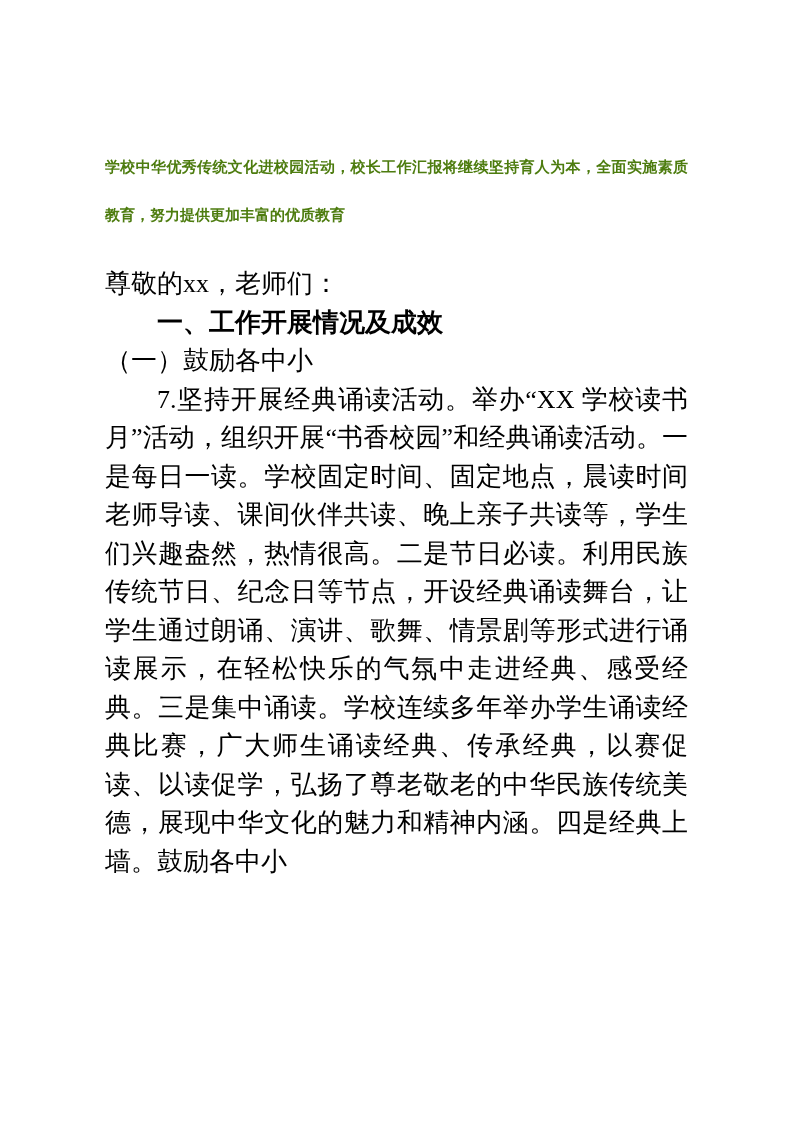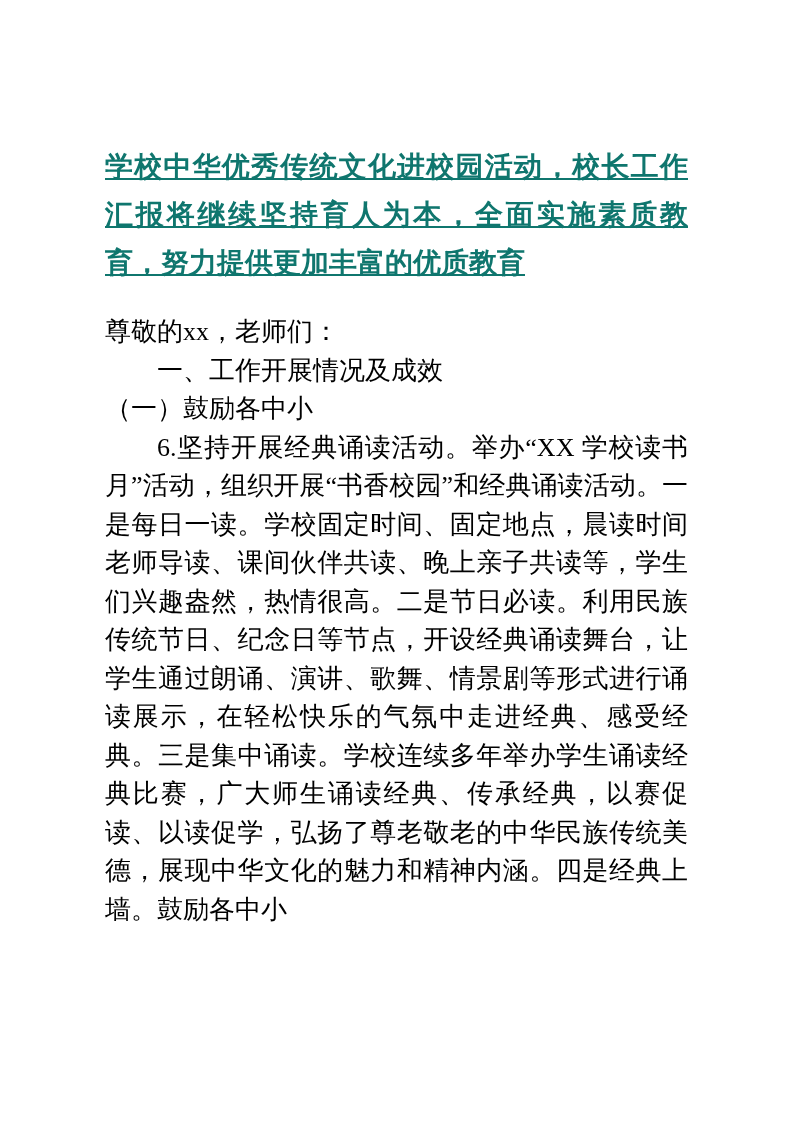--- a/index.html
+++ b/index.html
@@ -15,53 +15,52 @@
     background: #ffffff;
     box-sizing: border-box;
     padding: 143px 105px 0 105px;
     overflow: hidden;
     color: #000000;
   }
   .doc-title {
     margin: 0 0 26px 0;
     font-family: "Liberation Sans", "DejaVu Sans", sans-serif;
     font-weight: bold;
-    font-size: 28px;
+    font-size: 15px;
     line-height: 48px;
     text-align: justify;
-    color: #0f766e;
-    text-decoration: underline;
+    color: #4d7c0f;
   }
   .para {
     margin: 0;
     font-family: "Liberation Serif", "DejaVu Serif", serif;
     font-size: 26px;
     line-height: 38.5px;
     text-align: justify;
     text-indent: 2em;
     color: #000000;
     word-break: break-all;
   }
   .salutation {
     text-indent: 0;
   }
   .heading1 {
-    font-weight: normal;
+    font-weight: bold;
   }
   .heading2 {
     text-indent: 0;
   }
 </style>
 </head>
 <body>
 
 <div class="page">
   <h1 class="doc-title">学校中华优秀传统文化进校园活动，校长工作汇报将继续坚持育人为本，全面实施素质教育，努力提供更加丰富的优质教育</h1>
 
   <p class="para salutation">尊敬的xx，老师们：</p>
 
 
   <p class="para heading1">一、工作开展情况及成效</p>
 
   <p class="para heading2">（一）鼓励各中小</p>
 
-  <p class="para">6.坚持开展经典诵读活动。举办“XX 学校读书月”活动，组织开展“书香校园”和经典诵读活动。一是每日一读。学校固定时间、固定地点，晨读时间老师导读、课间伙伴共读、晚上亲子共读等，学生们兴趣盎然，热情很高。二是节日必读。利用民族传统节日、纪念日等节点，开设经典诵读舞台，让学生通过朗诵、演讲、歌舞、情景剧等形式进行诵读展示，在轻松快乐的气氛中走进经典、感受经典。三是集中诵读。学校连续多年举办学生诵读经典比赛，广大师生诵读经典、传承经典，以赛促读、以读促学，弘扬了尊老敬老的中华民族传统美德，展现中华文化的魅力和精神内涵。四是经典上墙。鼓励各中小</p>
+  <p class="para">7.坚持开展经典诵读活动。举办“XX 学校读书月”活动，组织开展“书香校园”和经典诵读活动。一是每日一读。学校固定时间、固定地点，晨读时间老师导读、课间伙伴共读、晚上亲子共读等，学生们兴趣盎然，热情很高。二是节日必读。利用民族传统节日、纪念日等节点，开设经典诵读舞台，让学生通过朗诵、演讲、歌舞、情景剧等形式进行诵读展示，在轻松快乐的气氛中走进经典、感受经典。三是集中诵读。学校连续多年举办学生诵读经典比赛，广大师生诵读经典、传承经典，以赛促读、以读促学，弘扬了尊老敬老的中华民族传统美德，展现中华文化的魅力和精神内涵。四是经典上墙。鼓励各中小</p>
 </div>
 
 </body></html>

